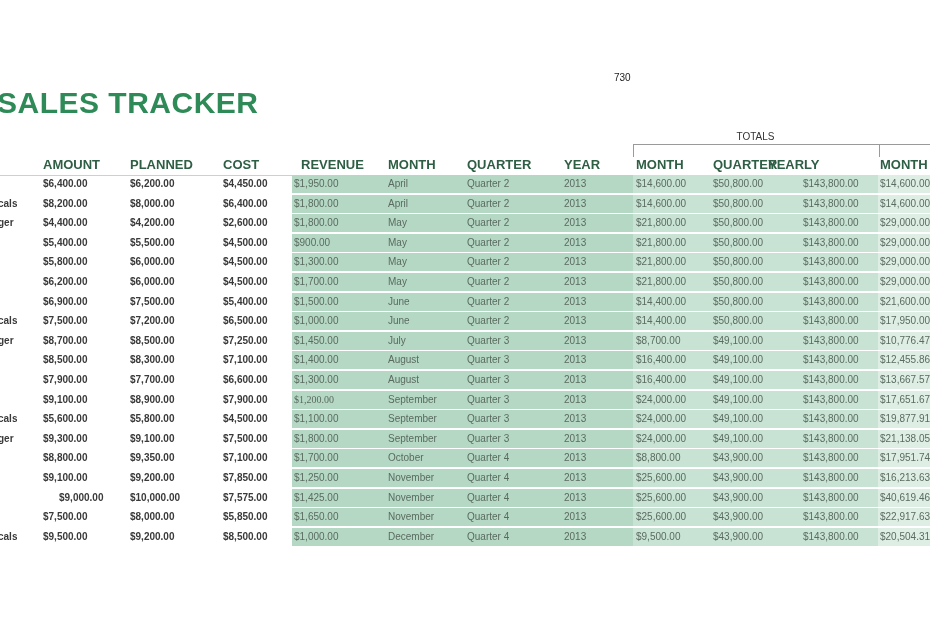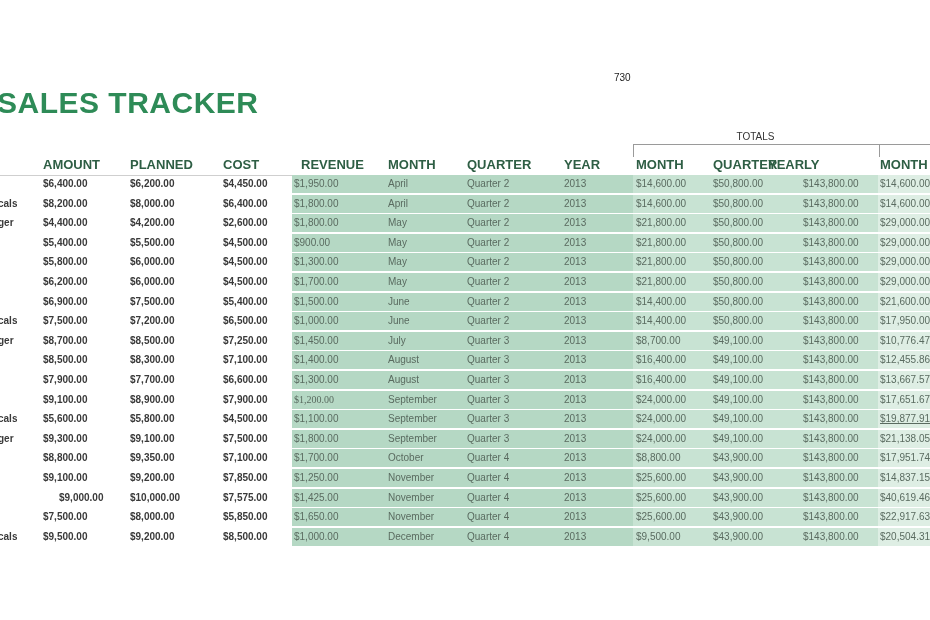--- a/index.html
+++ b/index.html
@@ -296,21 +296,21 @@
       <span class="cell bold" style="left: 43px;">$5,600.00</span>
       <span class="cell bold" style="left: 130px;">$5,800.00</span>
       <span class="cell bold" style="left: 223px;">$4,500.00</span>
       <span class="cell plain" style="left: 294px;">$1,100.00</span>
       <span class="cell plain" style="left: 388px;">September</span>
       <span class="cell plain" style="left: 467px;">Quarter 3</span>
       <span class="cell plain" style="left: 564px;">2013</span>
       <span class="cell plain" style="left: 636px;">$24,000.00</span>
       <span class="cell plain" style="left: 713px;">$49,100.00</span>
       <span class="cell plain" style="left: 803px;">$143,800.00</span>
-      <span class="cell plain" style="left: 880px; text-decoration: underline;">$19,877.91</span>
+      <span class="cell plain" style="left: 880px;">$19,877.91</span>
     </div>
     <div class="row">
       <div class="bg-dark" style="left: 292px; width: 341px;"></div>
       <div class="bg-mid" style="left: 633px; width: 245px;"></div>
       <div class="bg-light" style="left: 878px; width: 60px;"></div>
       <span class="cell bold" style="left: -2px;">ger</span>
       <span class="cell bold" style="left: 43px;">$9,300.00</span>
       <span class="cell bold" style="left: 130px;">$9,100.00</span>
       <span class="cell bold" style="left: 223px;">$7,500.00</span>
       <span class="cell plain" style="left: 294px;">$1,800.00</span>
@@ -347,21 +347,21 @@
       <span class="cell bold" style="left: 43px;">$9,100.00</span>
       <span class="cell bold" style="left: 130px;">$9,200.00</span>
       <span class="cell bold" style="left: 223px;">$7,850.00</span>
       <span class="cell plain" style="left: 294px;">$1,250.00</span>
       <span class="cell plain" style="left: 388px;">November</span>
       <span class="cell plain" style="left: 467px;">Quarter 4</span>
       <span class="cell plain" style="left: 564px;">2013</span>
       <span class="cell plain" style="left: 636px;">$25,600.00</span>
       <span class="cell plain" style="left: 713px;">$43,900.00</span>
       <span class="cell plain" style="left: 803px;">$143,800.00</span>
-      <span class="cell plain" style="left: 880px;">$14,837.15</span>
+      <span class="cell plain" style="left: 880px;">$16,213.63</span>
     </div>
     <div class="row">
       <div class="bg-dark" style="left: 292px; width: 341px;"></div>
       <div class="bg-mid" style="left: 633px; width: 245px;"></div>
       <div class="bg-light" style="left: 878px; width: 60px;"></div>
       <span class="cell bold" style="left: -2px;"></span>
       <span class="cell bold" style="left: 59px;">$9,000.00</span>
       <span class="cell bold" style="left: 130px;">$10,000.00</span>
       <span class="cell bold" style="left: 223px;">$7,575.00</span>
       <span class="cell plain" style="left: 294px;">$1,425.00</span>

